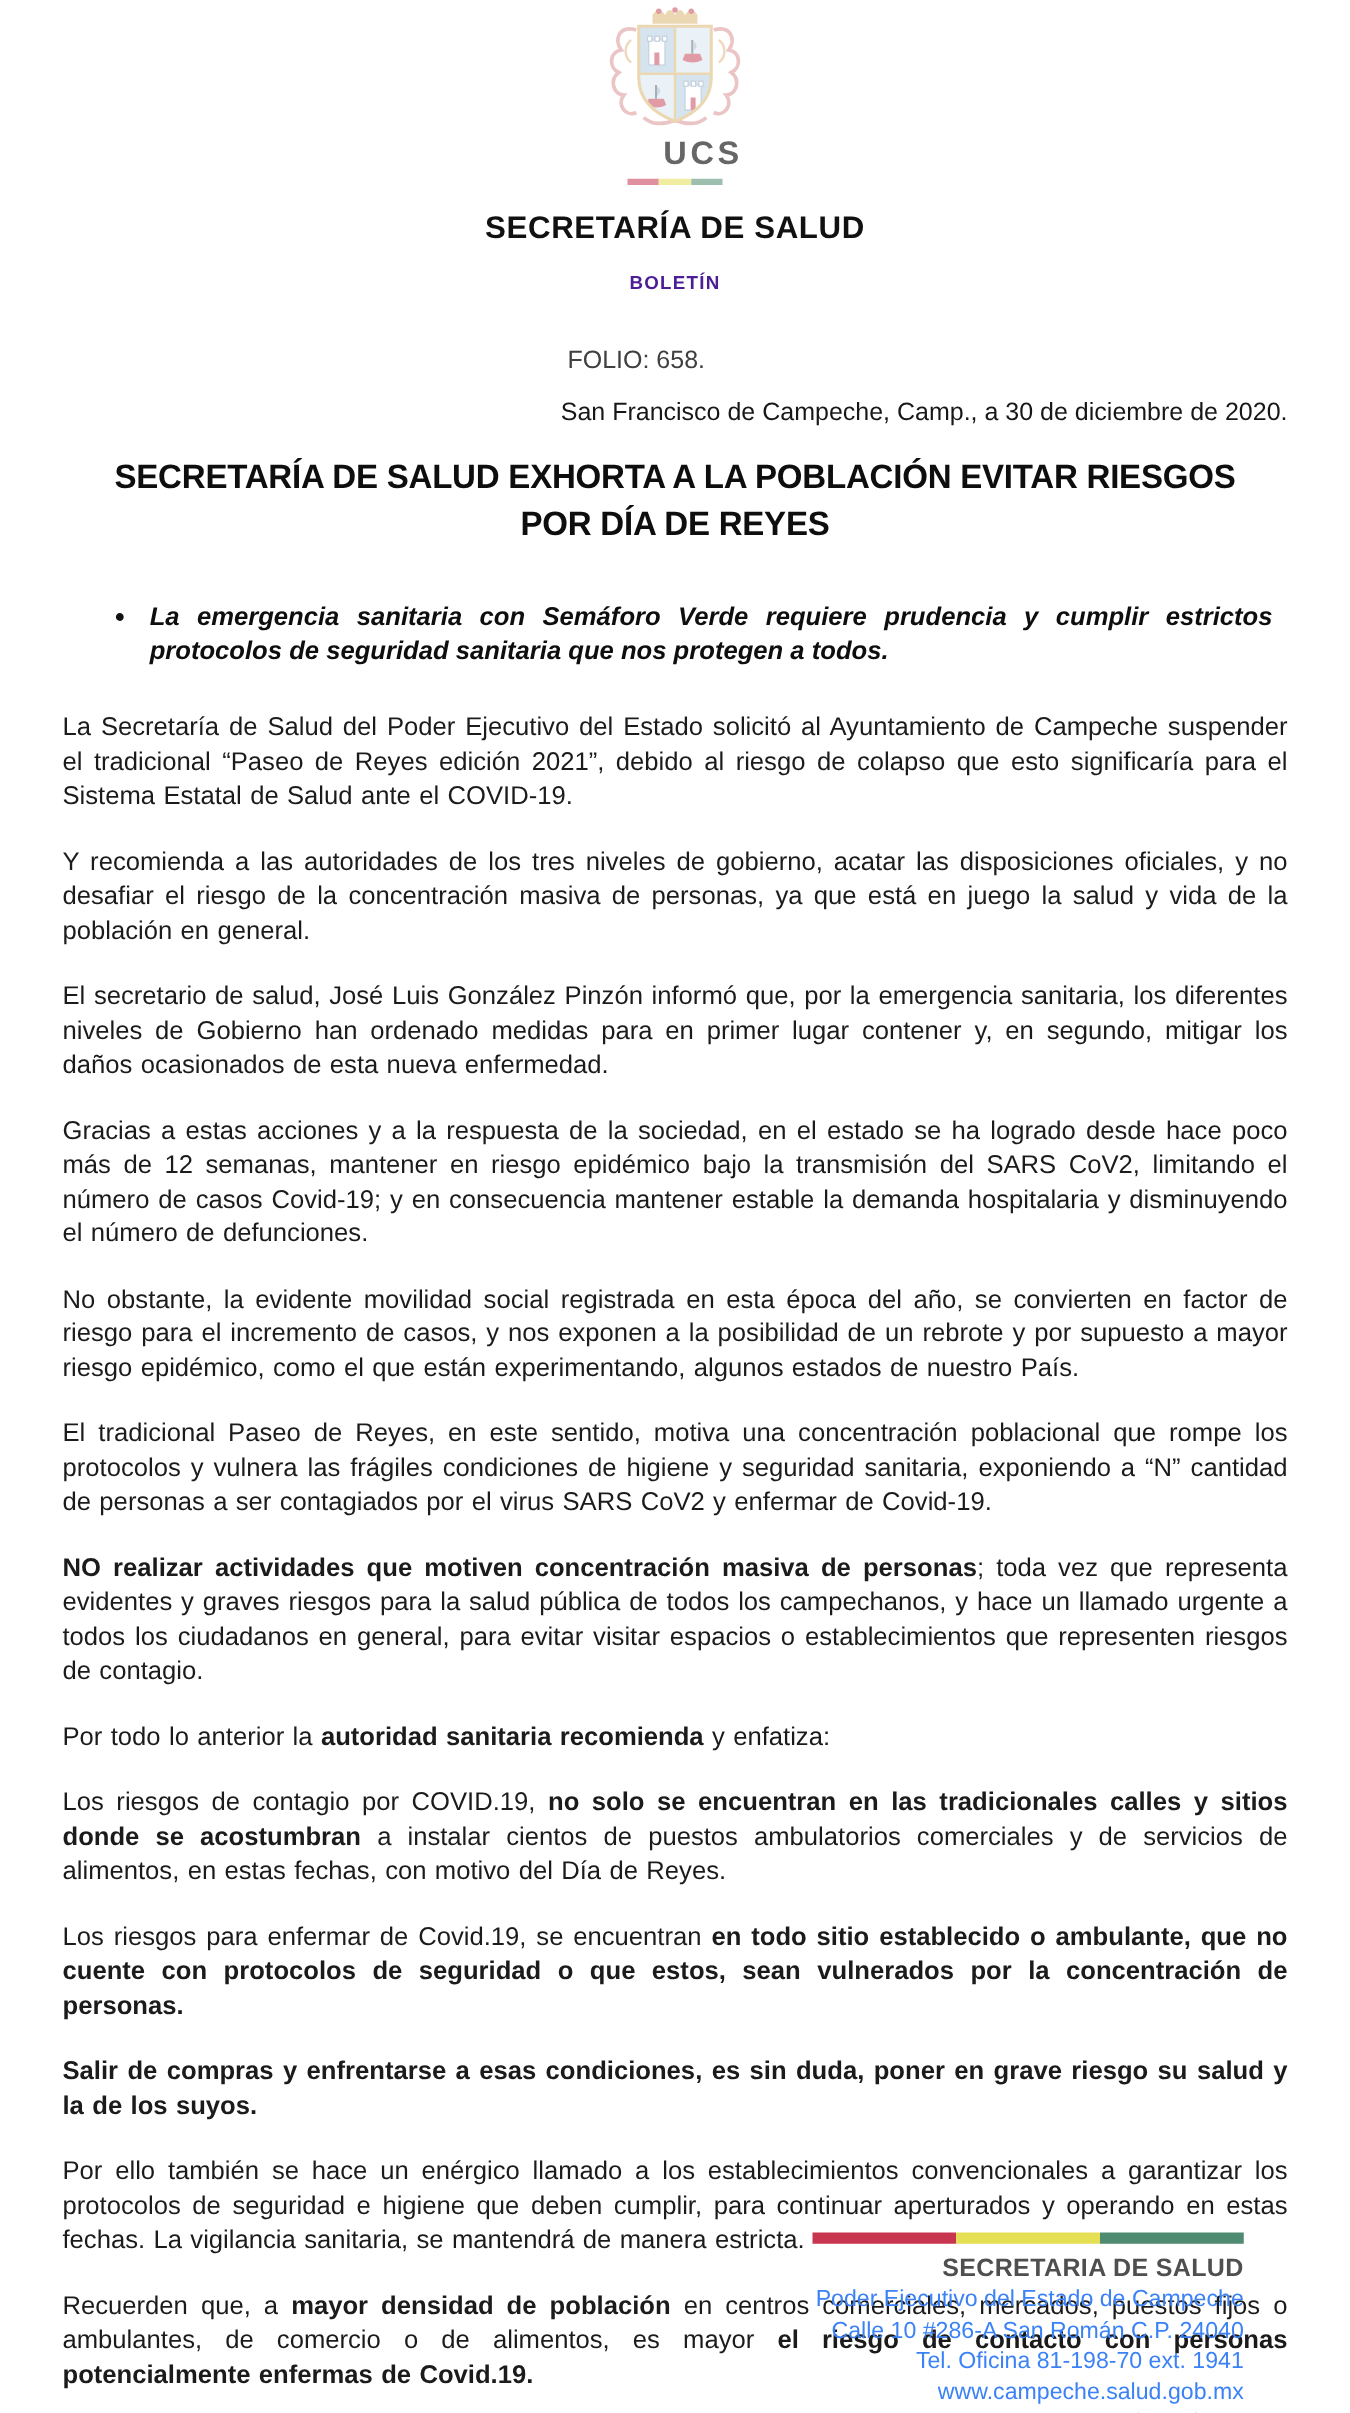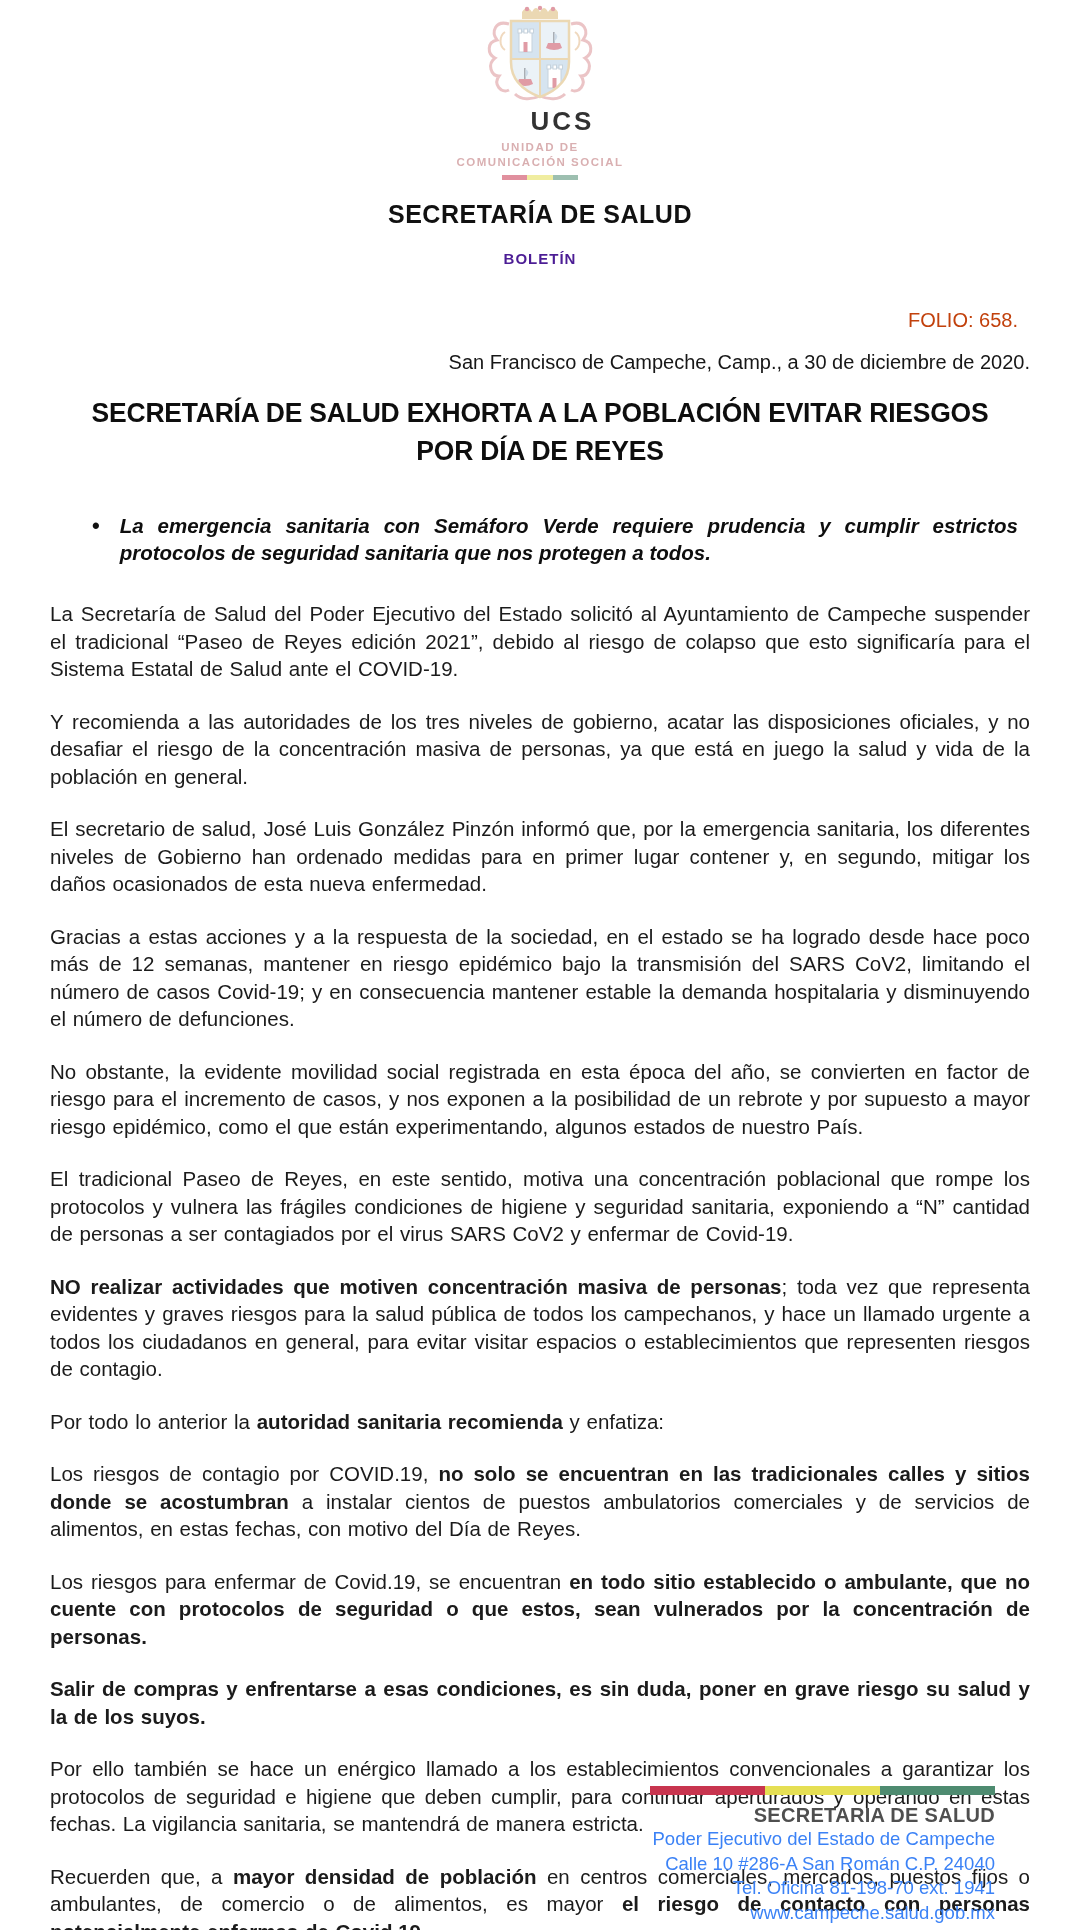--- a/index.html
+++ b/index.html
@@ -9,43 +9,43 @@
     background:#ffffff;
     font-family:"Liberation Sans", sans-serif;
     color:#1b1b1b;
     overflow:hidden;
     box-sizing:border-box;
   }
   
   .crest-wrap{ text-align:center; padding-top:2px; }
   .crest-svg{ display:inline-block; opacity:.5; }
   .ucs-acronym{
-    font-size:26px; font-weight:bold; color:#000000;
+    font-size:26px; font-weight:bold; color:#404040;
     letter-spacing:3px; margin-top:0px; opacity:.8;padding-left:45px;
   }
   .ucs-unit{
     font-size:11.5px; font-weight:bold; color:#d3a2a4;
     letter-spacing:1.5px; line-height:15px; margin-top:3px; opacity:.85;
   }
   .mini-bar{
     width:76px;height:5px;margin:5px auto 0 auto;
     display:flex; opacity:.55;
   }
   .mini-bar span{flex:1;height:100%;display:block;}
   .org-title{
     text-align:center; font-size:25px; font-weight:bold;
     letter-spacing:.5px; margin-top:20px; color:#111;
   }
   .doc-type{
     text-align:center; font-size:15px; font-weight:bold;
     letter-spacing:1px; margin-top:21px; color:#4c1d95;
   }
   .folio{
-    text-align:right; font-size:20px; margin-top:42px;
-    padding-right:62px; color:#c2410c;
+    text-align:center; font-size:20px; margin-top:42px;
+    padding-right:62px; color:#404040;
   }
   .dateline{
     text-align:right; font-size:20px; margin-top:19px;
     padding-right:50px; color:#171717;
   }
   .headline{
     text-align:center; font-size:27px; font-weight:bold;
     line-height:38px; margin:20px auto 0 auto; width:980px;
     color:#0e0e0e; transform:scaleX(.98); letter-spacing:-.2px;
   }
@@ -148,24 +148,20 @@
             <path d="M60.6,67 Q66,70 60.6,75 Z" fill="#9db9d2"></path>
           </g>
 
           <line x1="75" y1="19" x2="75" y2="97" stroke="#d9b36a" stroke-width="2"></line>
           <line x1="46" y1="57" x2="104" y2="57" stroke="#d9b36a" stroke-width="2"></line>
         </g>
         <path d="M46,19 H104 V60 Q104,84 75,95 Q46,84 46,60 Z" fill="none" stroke="#d9b36a" stroke-width="2.5"></path>
       </svg>
     </span>
     <div class="ucs-acronym">UCS</div>
-    <div class="ucs-unit">
-      <div>UNIDAD DE</div>
-      <div>COMUNICACIÓN SOCIAL</div>
-    </div>
     <div class="mini-bar">
       <span style="background: rgb(200, 53, 79);"></span>
       <span style="background: rgb(229, 223, 84);"></span>
       <span style="background: rgb(78, 139, 112);"></span>
     </div>
   </div>
 
   <div class="org-title">SECRETARÍA DE SALUD</div>
   <div class="doc-type">BOLETÍN</div>
 

